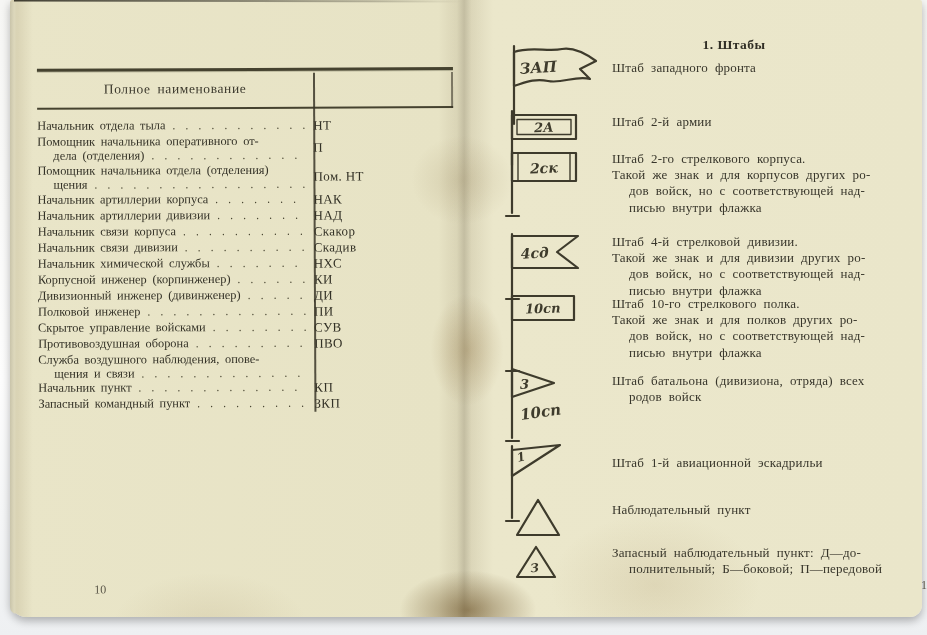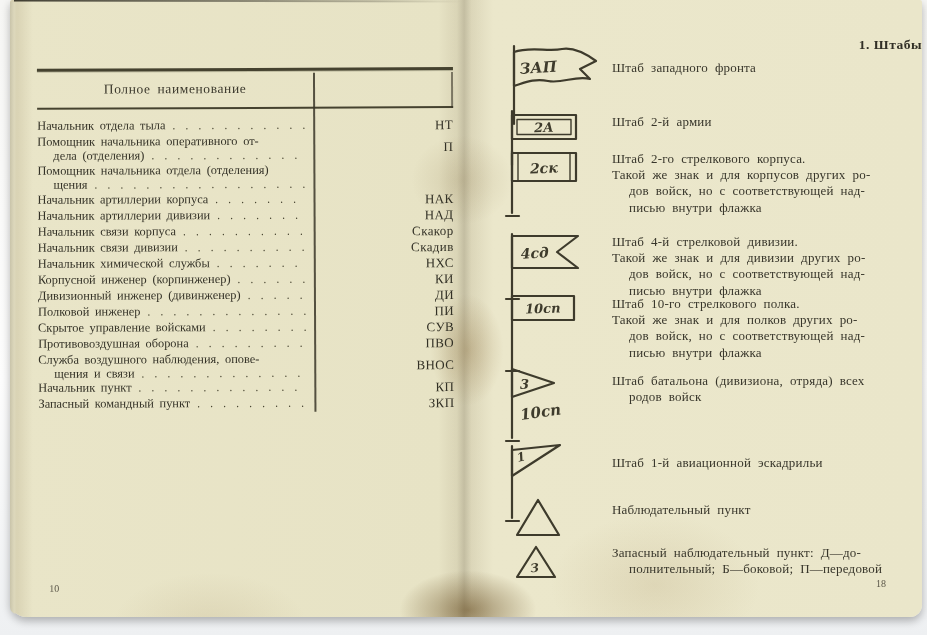--- a/index.html
+++ b/index.html
@@ -50,30 +50,30 @@
   .th1 { width:276px; display:flex; align-items:center; justify-content:center;
          font-size:13.5px; letter-spacing:.6px; word-spacing:3px; color:#3b382c; }
   .th2 { flex:1; display:flex; flex-direction:column; align-items:center; justify-content:center;
          font-size:10.8px; line-height:12.5px; color:#3b382c; letter-spacing:.2px; }
   .tbody { padding-top:6px; }
   .trow { display:flex; }
   .name-cell { width:276px; padding-right:8px; }
   .nline { display:flex; height:14.4px; line-height:14.4px; font-size:12.4px; word-spacing:2.5px; white-space:nowrap; overflow:hidden; color:#333126; }
   .nline.cont { padding-left:16px; }
   .leader { flex:1; overflow:hidden; white-space:nowrap; margin-left:7px; font-size:11px; letter-spacing:2.5px; color:#45422f; }
-  .abbr-cell { flex:1; display:flex; align-items:center; justify-content:flex-end;
+  .abbr-cell { flex:1; display:flex; align-items:center; justify-content:flex-start;
                font-size:13px; letter-spacing:.4px; color:#333126; }
-  .pageno { position:absolute; font-size:10px; color:#5a5648; }
+  .pageno { position:absolute; font-size:12px; color:#5a5648;margin-left:45px; }
   .pageno.left { left:38px; top:582px; }
 
   
   .page-right { position:absolute; left:460px; top:0; width:462px; height:617px; color:#35332a; }
   .rtitle { position:absolute; top:12px; left:0; width:100%; text-align:center;
             font-weight:bold; font-size:15.5px; letter-spacing:2.5px; word-spacing:11px; color:#312f26; }
-  .rsubtitle { position:absolute; top:37px; left:0; width:100%; text-align:right; padding-left:86px;
+  .rsubtitle { position:absolute; top:37px; left:0; width:100%; text-align:center; padding-left:86px;
                font-weight:bold; font-size:13.5px; letter-spacing:.5px; color:#312f26; }
   .pageno.right { left:416px; top:578px; }
 
   .entry { position:absolute; left:0; width:462px; }
   .entry .sym { position:absolute; left:44px; top:0; }
   .entry .etext { position:absolute; left:152px; top:0; width:318px; }
   .eline { font-size:13px; line-height:16.2px; word-spacing:3.5px; letter-spacing:.2px; color:#38362b; white-space:nowrap; }
   .eline.ind { margin-left:17px; }
   .e1{top:40px}  .e1 .etext{top:20px}
   .e2{top:103px} .e2 .sym{top:4px} .e2 .etext{top:11px}
@@ -137,20 +137,23 @@
           <div class="trow">
             <div class="name-cell">
               <div class="nline">
                 <span>Помощник начальника отдела (отделения)</span>
               </div>
               <div class="nline cont">
                 <span>щения</span>
                 <span class="leader">. . . . . . . . . . . . . . . . . . . . . . . . . . . .</span>
               </div>
             </div>
+            <div class="abbr-cell">
+              <span>Пом. НТ</span>
+            </div>
           </div>
           <div class="trow">
             <div class="name-cell">
               <div class="nline">
                 <span>Начальник артиллерии корпуса</span>
                 <span class="leader">. . . . . . . . . . . . . . . . . . . . . . . . . . . .</span>
               </div>
             </div>
             <div class="abbr-cell">
               <span>НАК</span>
@@ -257,23 +260,20 @@
           </div>
           <div class="trow">
             <div class="name-cell">
               <div class="nline">
                 <span>Служба воздушного наблюдения, опове-</span>
               </div>
               <div class="nline cont">
                 <span>щения и связи</span>
                 <span class="leader">. . . . . . . . . . . . . . . . . . . . . . . . . . . .</span>
               </div>
-            </div>
-            <div class="abbr-cell">
-              <span>ВНОС</span>
             </div>
           </div>
           <div class="trow">
             <div class="name-cell">
               <div class="nline">
                 <span>Начальник пункт</span>
                 <span class="leader">. . . . . . . . . . . . . . . . . . . . . . . . . . . .</span>
               </div>
             </div>
             <div class="abbr-cell">

